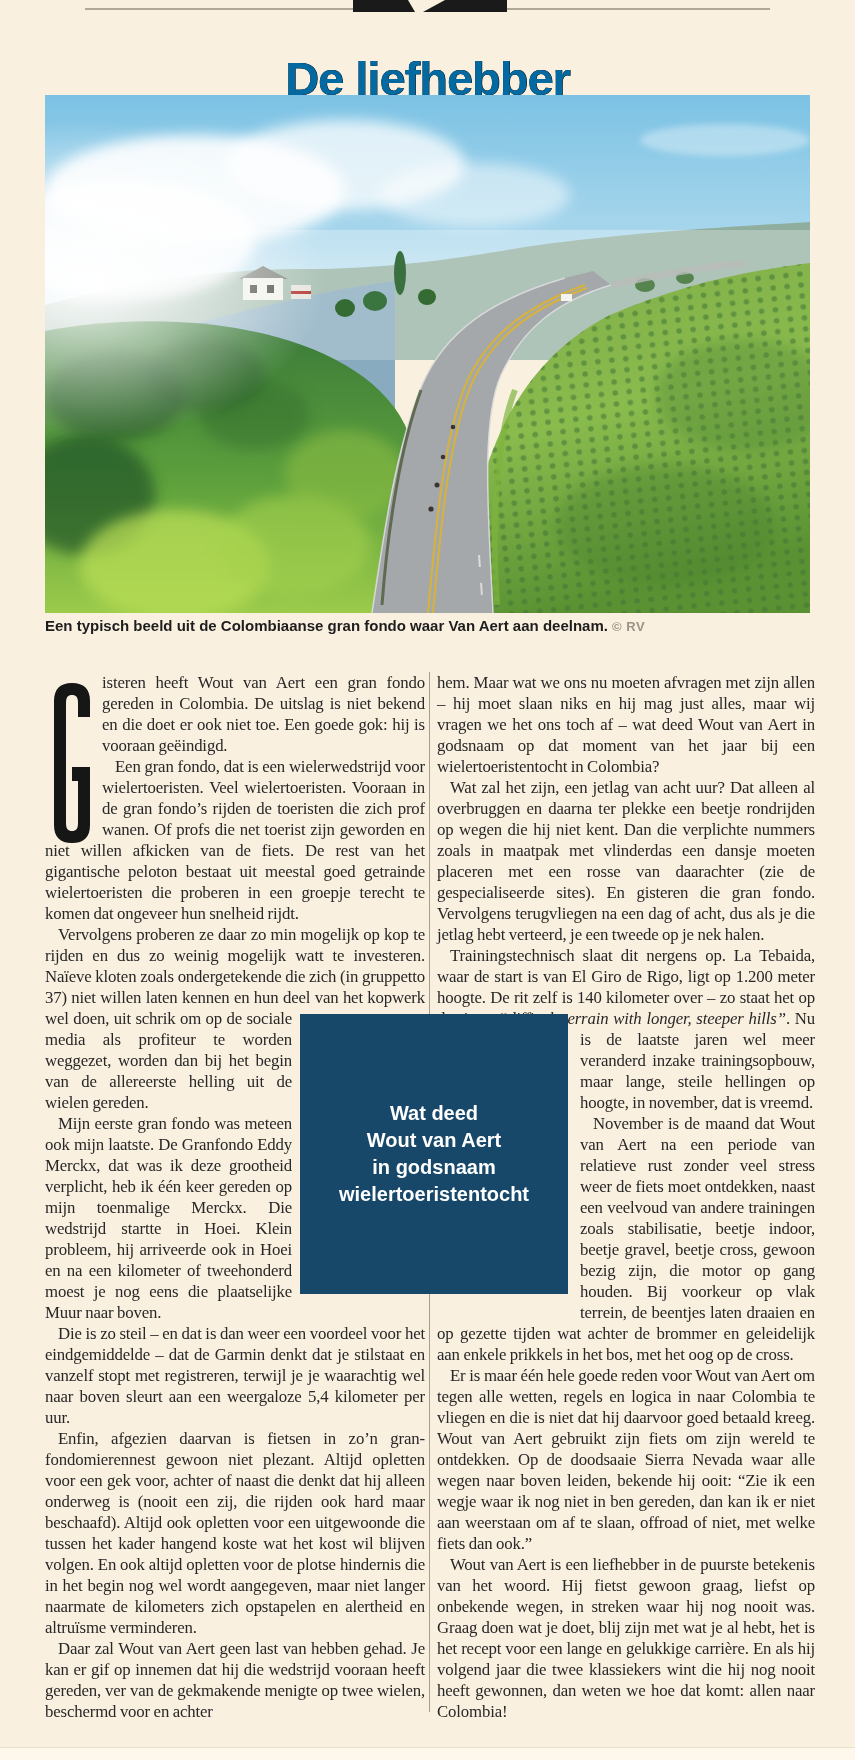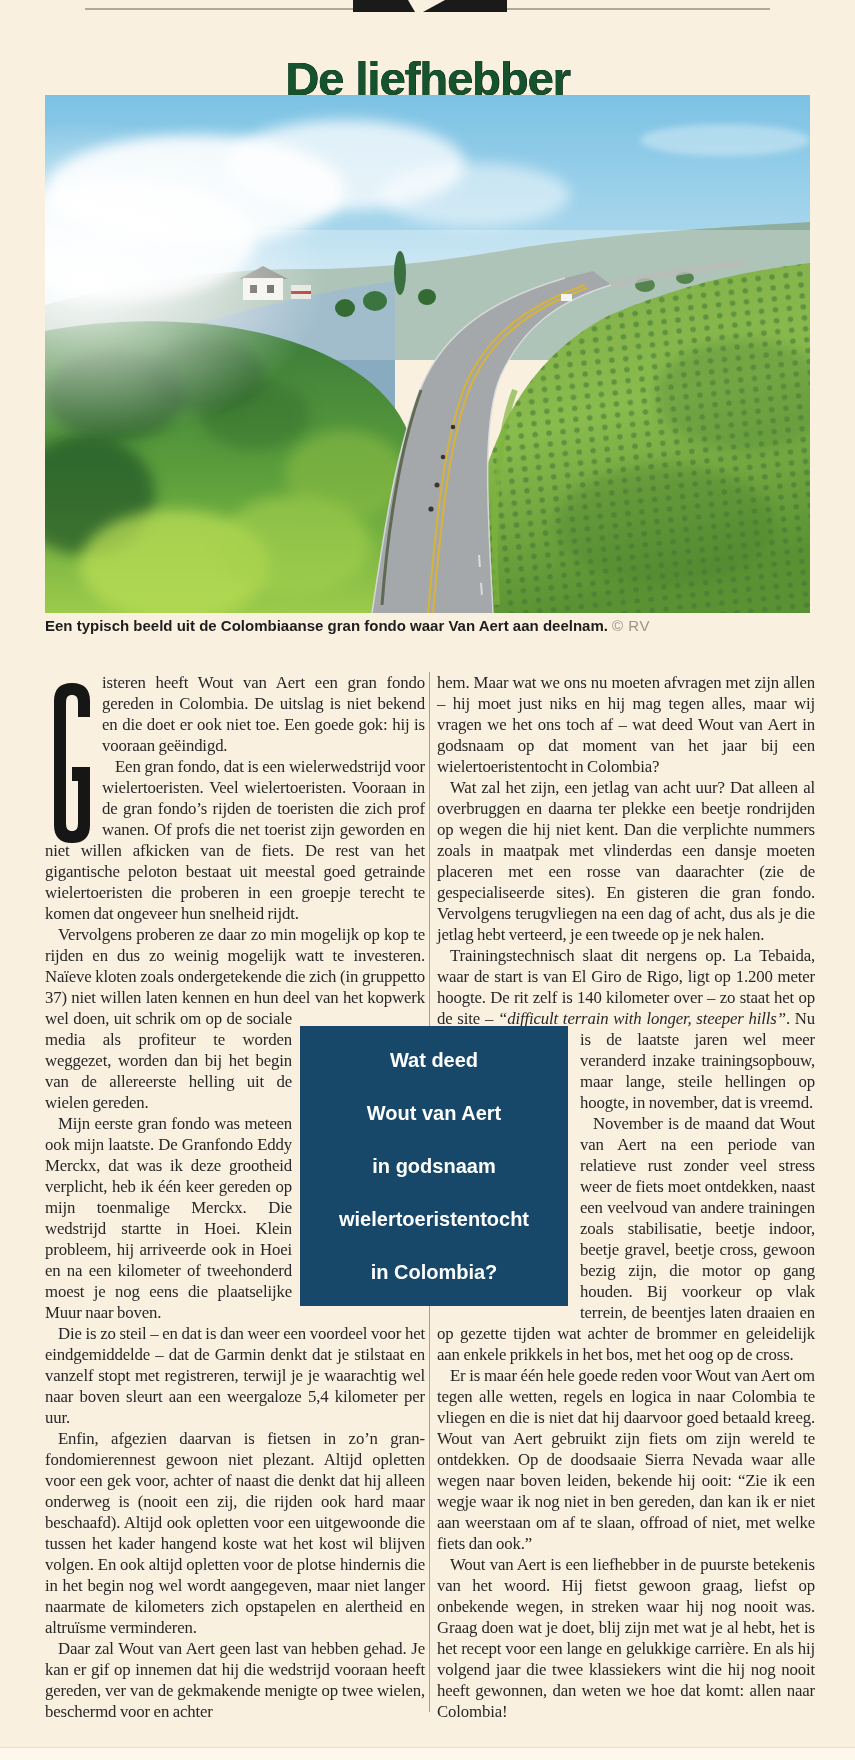--- a/index.html
+++ b/index.html
@@ -5,51 +5,51 @@
   html,body{margin:0;padding:0;}
   body{
     width:855px;height:1760px;position:relative;overflow:hidden;
     background:#faf0e0;
     font-family:"Liberation Sans",sans-serif;
   }
   .top-rule{position:absolute;left:85px;top:8px;width:685px;height:2px;background:#b3a897;}
   .masthead{position:absolute;left:353px;top:0;width:154px;height:12px;}
   .page-title{
     position:absolute;left:0;top:20px;width:855px;text-align:center;
-    font-size:47px;font-weight:700;letter-spacing:-1px;color:#14532d;
+    font-size:47px;font-weight:700;letter-spacing:-1px;color:#0369a1;
     text-shadow:0 0 .5px #141414,.5px 0 0 #141414;
   }
   .photo{position:absolute;left:45px;top:95px;width:765px;height:518px;display:block;}
   .caption{position:absolute;left:45px;top:617px;width:765px;font-size:15px;font-weight:700;color:#1d1d1d;}
-  .credit{font-size:15px;color:#9b9386;font-weight:400;letter-spacing:.5px;}
+  .credit{font-size:13px;color:#9b9386;font-weight:700;letter-spacing:.5px;}
 
   .col{
     position:absolute;top:672px;
     font-family:"Liberation Serif","DejaVu Serif",serif;
     font-size:16.8px;line-height:21px;color:#272727;
     text-align:justify;letter-spacing:-0.15px;word-spacing:-0.5px;
   }
   .col-left{left:45px;width:380px;}
   .col-right{left:437px;width:378px;}
   .para{margin:0;text-indent:13px;}
   .no-indent{text-indent:0;}
   .it{font-style:italic;}
 
   .dropcap-spacer{float:left;width:57px;height:160px;}
   .dropcap-svg{position:absolute;left:7px;top:10px;}
 
   .pq-anchor{float:right;width:133px;height:282px;position:relative;}
   .pq-gap{float:left;width:143px;height:282px;}
   .pull-quote{
-    position:absolute;left:8px;top:18px;width:268px;height:280px;z-index:5;
+    position:absolute;left:8px;top:6px;width:268px;height:280px;z-index:5;
     background:#17486a;color:#ffffff;
     display:flex;flex-direction:column;justify-content:center;
     text-align:center;text-indent:0;
     font-family:"Liberation Sans",sans-serif;font-weight:700;
-    font-size:20px;line-height:27px;letter-spacing:0;word-spacing:0;gap:26px;
+    font-size:20px;line-height:27px;letter-spacing:0;word-spacing:0;
   }
   .pull-quote span{display:block;}
 
   .divider{position:absolute;left:429px;top:672px;width:1px;height:1040px;background:#a79d8c;}
   .bottom-strip{position:absolute;left:0;top:1747px;width:855px;height:13px;background:#fdf7ec;border-top:1px solid #eadfca;}
 </style>
 </head>
 <body>
 
 <div class="top-rule"></div>
@@ -174,42 +174,41 @@
     <span>Een gran fondo, dat is een wielerwedstrijd voor wielertoeristen. Veel wielertoeristen. Vooraan in de gran fondo’s rijden de toeristen die zich prof wanen. Of profs die net toerist zijn geworden en niet willen afkicken van de fiets. De rest van het gigantische peloton bestaat uit meestal goed getrainde wielertoeristen die proberen in een groepje terecht te komen dat ongeveer hun snelheid rijdt.</span>
   </div>
   <div class="para">
     <span>Vervolgens proberen ze daar zo min mogelijk op kop te rijden en dus zo weinig mogelijk watt te investeren. Naïeve kloten zoals ondergetekende die zich (in gruppetto 37) niet willen laten kennen en hun deel van het kopwerk wel doen, uit schrik om</span>
     <span class="pq-anchor" aria-hidden="false">
       <span class="pull-quote">
         <span>Wat deed</span>
         <span>Wout van Aert</span>
         <span>in godsnaam</span>
         <span>wielertoeristentocht</span>
-        <span>in Colombia?</span>
       </span>
     </span>
     <span>op de sociale media als profiteur te worden weggezet, worden dan bij het begin van de allereerste helling uit de wielen gereden.</span>
   </div>
   <div class="para">
     <span>Mijn eerste gran fondo was meteen ook mijn laatste. De Granfondo Eddy Merckx, dat was ik deze grootheid verplicht, heb ik één keer gereden op mijn toenmalige Merckx. Die wedstrijd startte in Hoei. Klein probleem, hij arriveerde ook in Hoei en na een kilometer of tweehonderd moest je nog eens die plaatselijke Muur naar boven.</span>
   </div>
   <div class="para">
     <span>Die is zo steil – en dat is dan weer een voordeel voor het eindgemiddelde – dat de Garmin denkt dat je stilstaat en vanzelf stopt met registreren, terwijl je je waarachtig wel naar boven sleurt aan een weergaloze 5,4 kilometer per uur.</span>
   </div>
   <div class="para">
     <span>Enfin, afgezien daarvan is fietsen in zo’n gran-fondomierennest gewoon niet plezant. Altijd opletten voor een gek voor, achter of naast die denkt dat hij alleen onderweg is (nooit een zij, die rijden ook hard maar beschaafd). Altijd ook opletten voor een uitgewoonde die tussen het kader hangend koste wat het kost wil blijven volgen. En ook altijd opletten voor de plotse hindernis die in het begin nog wel wordt aangegeven, maar niet langer naarmate de kilometers zich opstapelen en alertheid en altruïsme verminderen.</span>
   </div>
   <div class="para">
     <span>Daar zal Wout van Aert geen last van hebben gehad. Je kan er gif op innemen dat hij die wedstrijd vooraan heeft gereden, ver van de gekmakende menigte op twee wielen, beschermd voor en achter</span>
   </div>
 </div>
 
 <div class="col col-right">
   <div class="para no-indent">
-    <span>hem. Maar wat we ons nu moeten afvragen met zijn allen – hij moet just niks en hij mag tegen alles, maar wij vragen we het ons toch af – wat deed Wout van Aert in godsnaam op dat moment van het jaar bij een wielertoeristentocht in Colombia?</span>
+    <span>hem. Maar wat we ons nu moeten afvragen met zijn allen – hij moet slaan niks en hij mag just alles, maar wij vragen we het ons toch af – wat deed Wout van Aert in godsnaam op dat moment van het jaar bij een wielertoeristentocht in Colombia?</span>
   </div>
   <div class="para">
     <span>Wat zal het zijn, een jetlag van acht uur? Dat alleen al overbruggen en daarna ter plekke een beetje rondrijden op wegen die hij niet kent. Dan die verplichte nummers zoals in maatpak met vlinderdas een dansje moeten placeren met een rosse van daarachter (zie de gespecialiseerde sites). En gisteren die gran fondo. Vervolgens terugvliegen na een dag of acht, dus als je die jetlag hebt verteerd, je een tweede op je nek halen.</span>
   </div>
   <div class="para">
     <span>Trainingstechnisch slaat dit nergens op. La Tebaida, waar de start is van El Giro de Rigo, ligt op 1.200 meter hoogte. De rit zelf is 140 kilometer over – zo staat het op de site –</span>
     <span class="it">“difficult terrain with longer,</span>
     <span class="pq-gap" aria-hidden="true"></span>
     <span class="it">steeper hills”</span><span>. Nu is de laatste jaren wel meer veranderd inzake trainingsopbouw, maar lange, steile hellingen op hoogte, in november, dat is vreemd.</span>
   </div>

